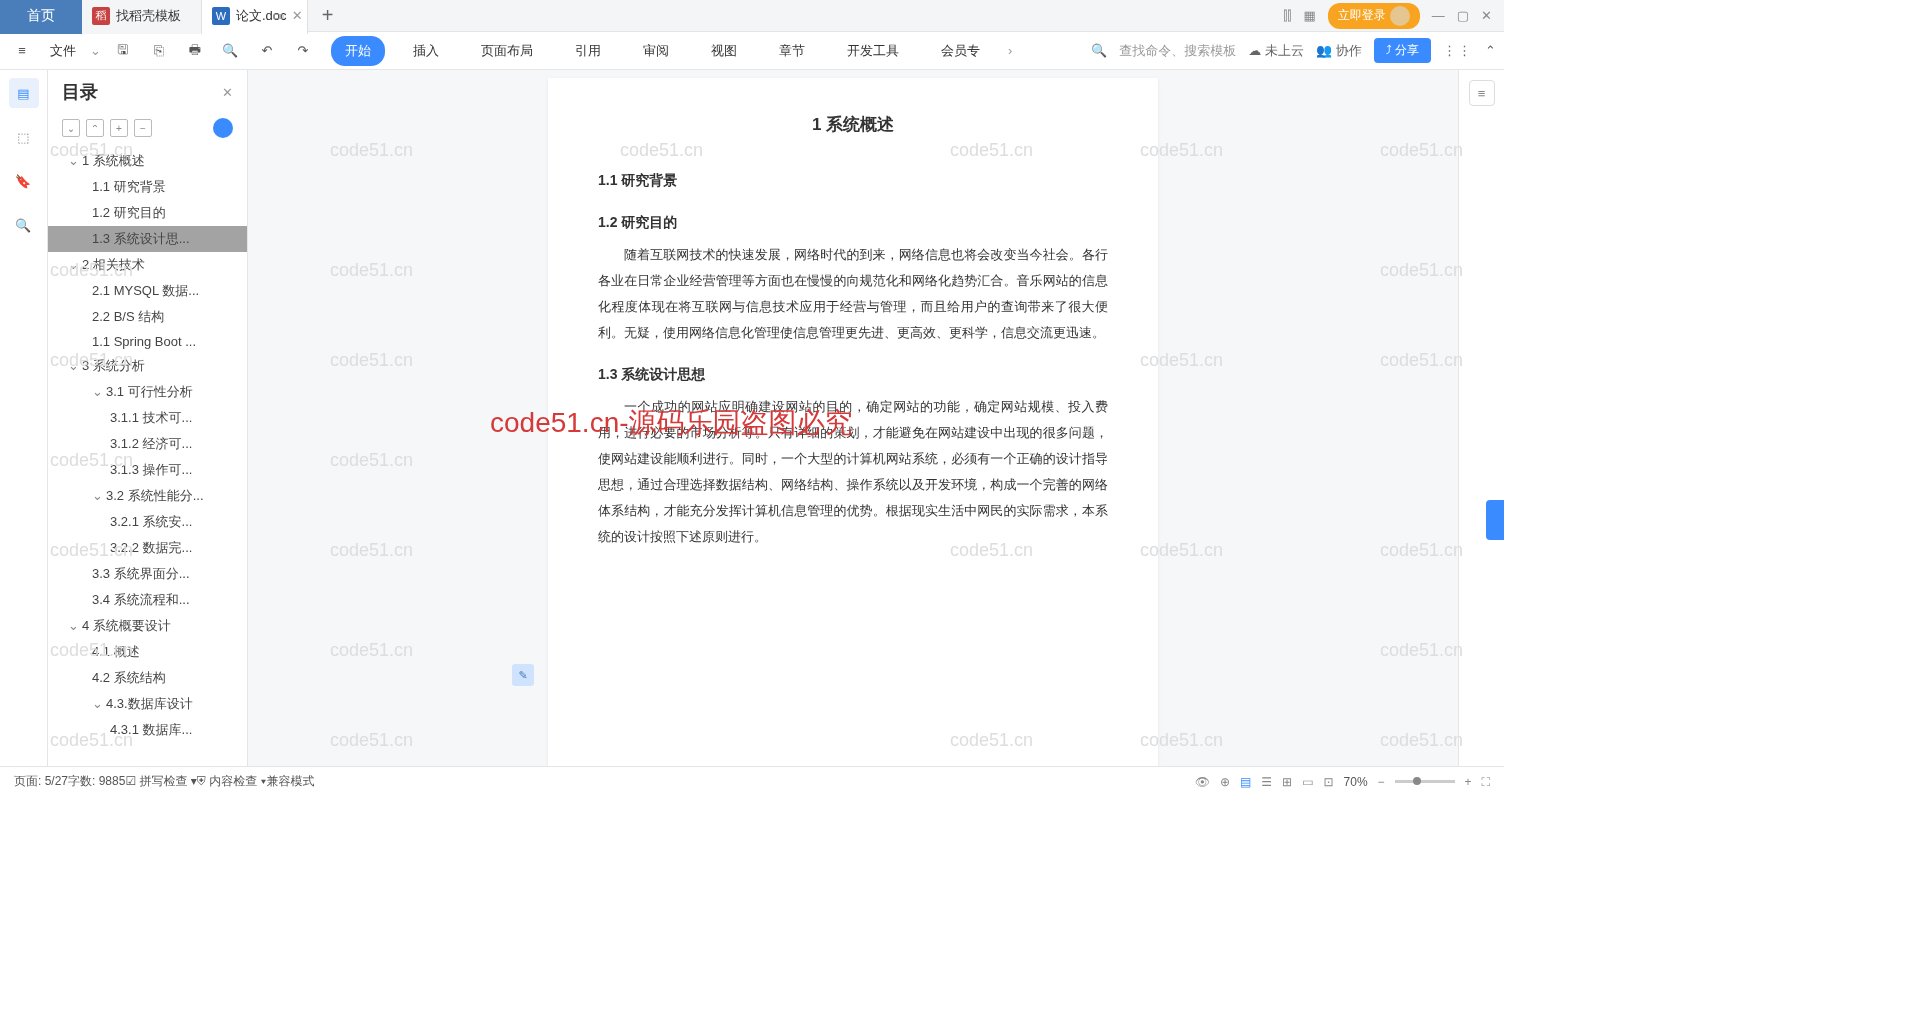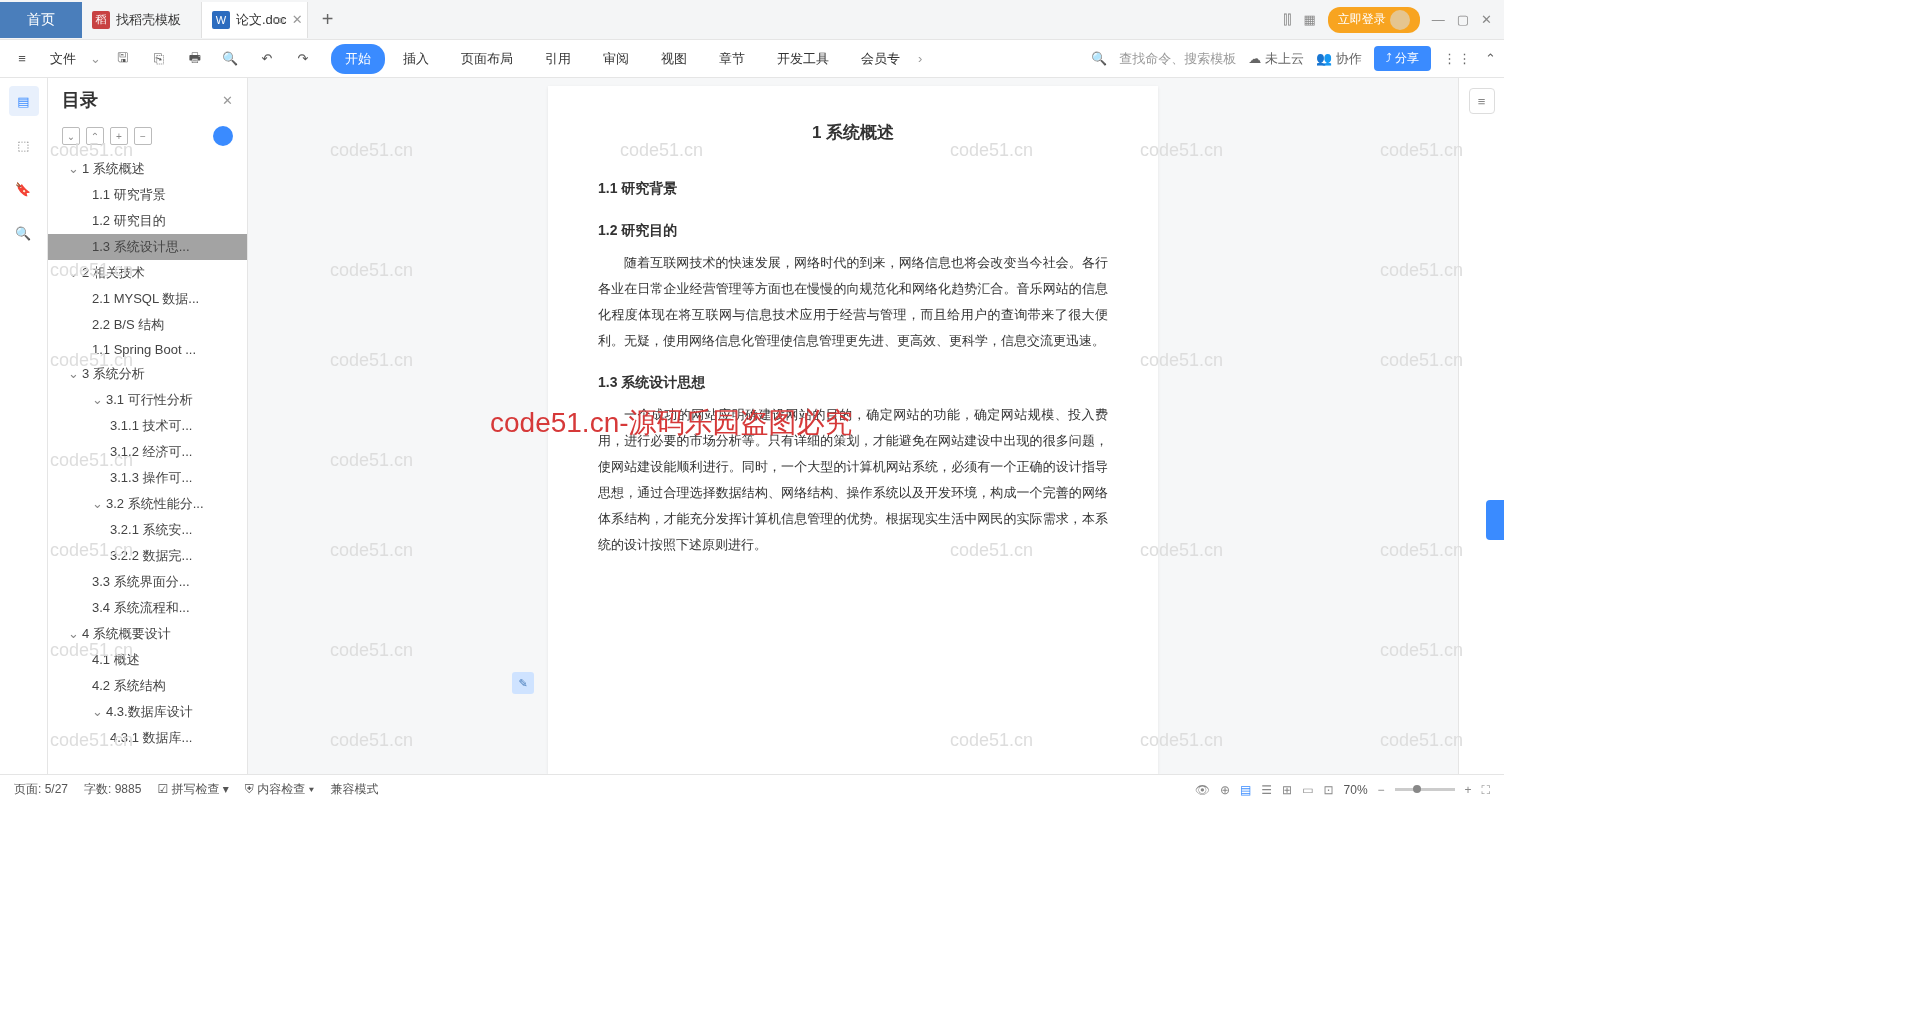--- a/index.html
+++ b/index.html
@@ -1,36 +1,36 @@
 <!DOCTYPE html>
 <html><head>
 <meta charset="utf-8">
 <style>
 *{margin:0;padding:0;box-sizing:border-box;font-family:"Microsoft YaHei",sans-serif}
 body{width:1504px;height:800px;background:#fff;overflow:hidden;position:relative;color:#333;font-size:13px}
-.titlebar{height:40px;background:#f4f5f6;display:flex;align-items:center;border-bottom:1px solid #e5e5e5}
+.titlebar{height:32px;background:#f4f5f6;display:flex;align-items:center;border-bottom:1px solid #e5e5e5}
 .tab-home{width:82px;height:36px;background:#4a7ebb;color:#fff;display:flex;align-items:center;justify-content:center;font-size:14px}
 .tab{height:36px;padding:0 20px 0 10px;display:flex;align-items:center;gap:6px;border-right:1px solid #e0e0e0;position:relative;background:#f4f5f6}
 .tab.active{background:#fff}
 .tab-icon{width:18px;height:18px;display:flex;align-items:center;justify-content:center}
 .tab-icon.red{background:#c84242;color:#fff;font-size:11px;border-radius:2px}
 .tab-icon.blue{background:#2c6cbf;color:#fff;font-size:11px;border-radius:2px}
 .tab-close{position:absolute;right:4px;color:#999;cursor:pointer}
 .tab-restore{position:absolute;right:22px;color:#999}
 .tab-add{width:40px;height:36px;display:flex;align-items:center;justify-content:center;color:#666;font-size:20px}
 .win-controls{margin-left:auto;display:flex;align-items:center;gap:12px;padding-right:12px}
 .win-controls .icon{color:#888;cursor:pointer}
 .login-btn{background:#f8a420;color:#fff;padding:3px 10px;border-radius:12px;font-size:12px;display:flex;align-items:center;gap:4px}
 .avatar{width:20px;height:20px;border-radius:50%;background:#e5c590}
 .menubar{height:38px;display:flex;align-items:center;border-bottom:1px solid #e5e5e5;gap:2px;padding:0 8px}
 .menu-left{display:flex;align-items:center;gap:8px}
 .hamburger{color:#666}
 .menu-file{padding:0 6px}
 .menu-icon{width:28px;height:28px;display:flex;align-items:center;justify-content:center;color:#555;cursor:pointer}
-.menu-tabs{display:flex;gap:4px;margin-left:12px}
+.menu-tabs{display:flex;gap:14px;margin-left:12px}
 .menu-tab{padding:6px 14px;cursor:pointer;color:#333}
 .menu-tab.active{background:#3a8bff;color:#fff;border-radius:14px}
 .menu-right{margin-left:auto;display:flex;align-items:center;gap:12px;color:#666}
 .search-box{color:#999}
 .share-btn{background:#3a8bff;color:#fff;padding:4px 12px;border-radius:4px;font-size:12px}
 .main{height:696px;display:flex}
 .left-rail{width:48px;border-right:1px solid #e5e5e5;padding-top:8px;display:flex;flex-direction:column;align-items:center;gap:14px}
 .rail-icon{width:30px;height:30px;display:flex;align-items:center;justify-content:center;color:#888;cursor:pointer;border-radius:4px}
 .rail-icon.active{background:#e8f0fc;color:#3a8bff}
 .sidebar{width:200px;border-right:1px solid #e5e5e5;overflow-y:auto;background:#fff}
@@ -49,21 +49,21 @@
 .chevron{display:inline-block;width:12px;color:#888;margin-right:2px}
 .content{flex:1;overflow:auto;background:#f6f7f8;position:relative;display:flex;justify-content:center}
 .page{width:610px;background:#fff;margin-top:8px;padding:30px 50px 60px;box-shadow:0 1px 3px rgba(0,0,0,.08);font-size:13px;line-height:2;color:#333}
 .page h1{text-align:center;font-size:17px;font-weight:700;margin-bottom:24px}
 .page h2{font-size:14px;font-weight:700;margin:14px 0 6px}
 .page p{text-indent:2em;text-align:justify}
 .right-rail{width:46px;border-left:1px solid #e5e5e5;padding-top:10px;display:flex;flex-direction:column;align-items:center}
 .collapse-btn{width:26px;height:26px;border:1px solid #ddd;border-radius:4px;display:flex;align-items:center;justify-content:center;color:#888}
 .float-tab{position:absolute;right:0;top:500px;width:18px;height:40px;background:#3a8bff;border-radius:4px 0 0 4px}
 .float-comment{position:absolute;left:264px;top:594px;width:22px;height:22px;background:#cfe3ff;border-radius:3px;display:flex;align-items:center;justify-content:center;color:#4a7ebb;font-size:11px}
-.statusbar{height:30px;border-top:1px solid #e5e5e5;display:flex;align-items:center;padding:0 14px;gap:16px;font-size:12px;color:#555;background:#fff}
+.statusbar{height:30px;border-top:1px solid #e5e5e5;display:flex;align-items:center;padding:0 14px;font-size:12px;color:#555;background:#fff}
 .status-right{margin-left:auto;display:flex;align-items:center;gap:10px}
 .status-icon{color:#888}
 .watermark{position:absolute;color:#ddd;font-size:18px;pointer-events:none;z-index:5}
 .wm-red{position:absolute;left:490px;top:404px;color:#d63939;font-size:28px;font-weight:400;z-index:6;pointer-events:none}
 </style>
 </head>
 <body>
 
 <div class="titlebar">
   <div class="tab-home">首页</div>

